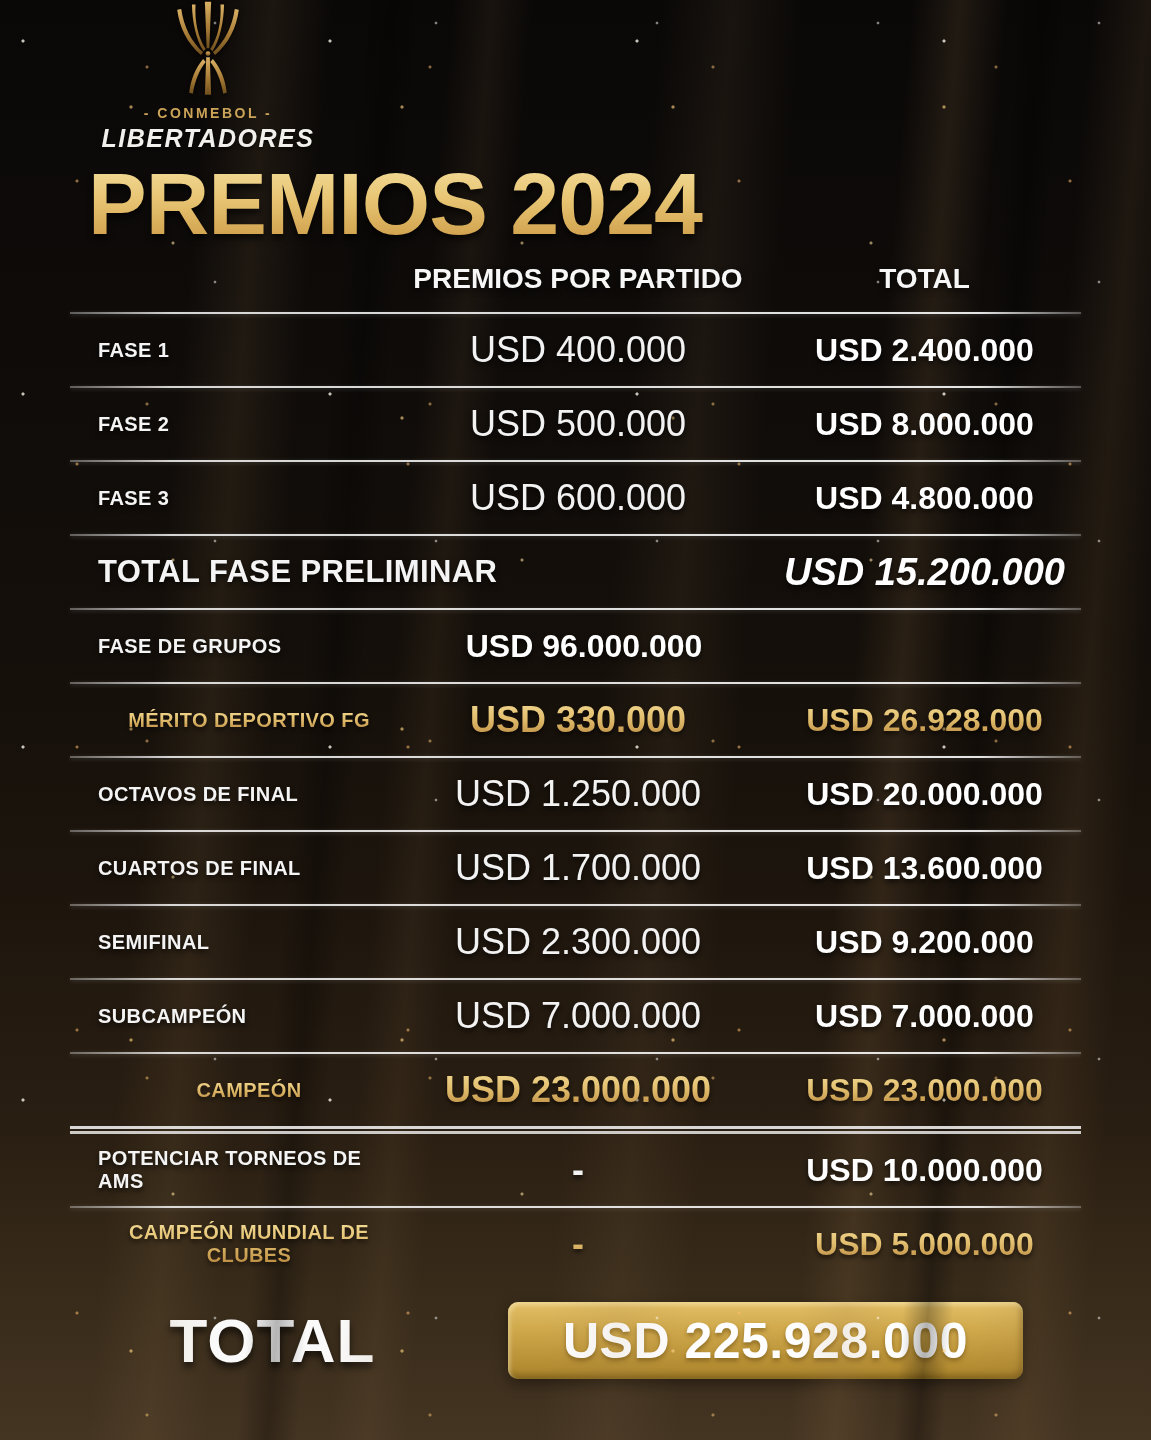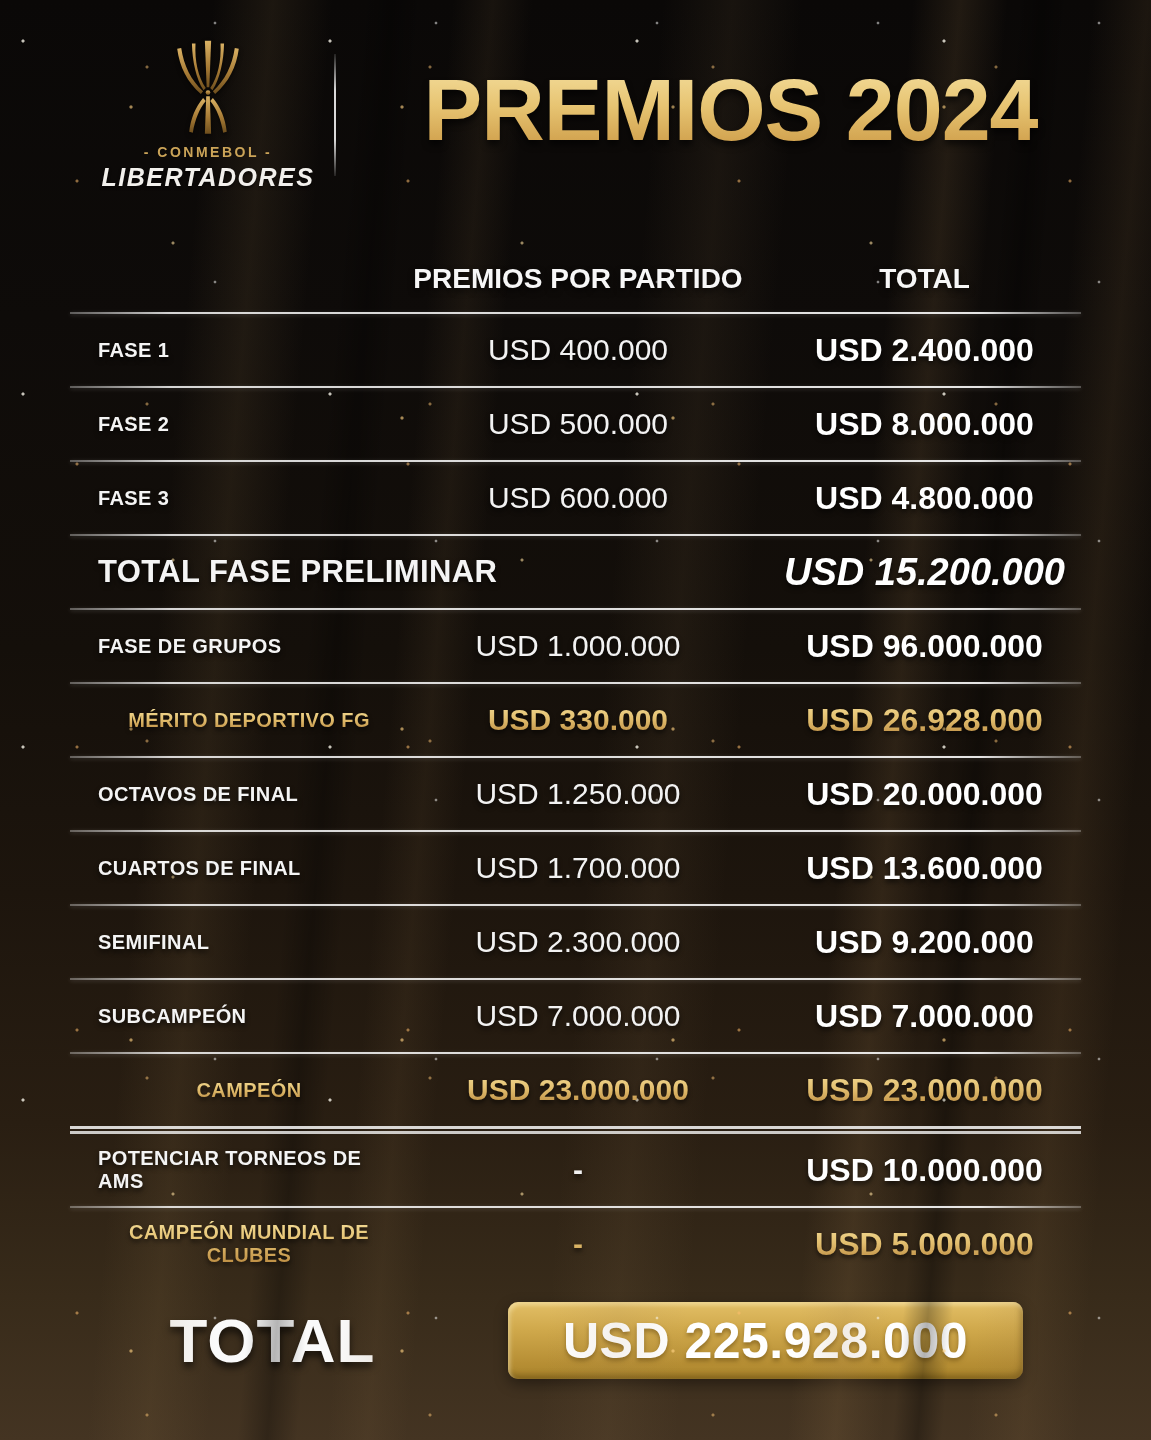--- a/index.html
+++ b/index.html
@@ -19,41 +19,41 @@
       radial-gradient(circle at 131px 107px, rgba(255,210,130,.7) 1px, transparent 2.2px),
       radial-gradient(circle at 215px 23px, rgba(255,255,255,.55) .8px, transparent 1.8px),
       radial-gradient(circle at 77px 181px, rgba(255,190,110,.6) 1px, transparent 2px),
       radial-gradient(circle at 255px 141px, rgba(255,255,255,.5) .8px, transparent 1.7px),
       radial-gradient(circle at 173px 243px, rgba(255,225,160,.65) 1px, transparent 2px),
       radial-gradient(circle at 41px 283px, rgba(255,255,255,.45) .8px, transparent 1.6px),
       radial-gradient(circle at 147px 67px, rgba(255,200,120,.55) 1px, transparent 2px);
     background-size:307px 353px,271px 311px,221px 259px,331px 283px,191px 227px,349px 317px,253px 199px,283px 337px;
   }
   
-  .header{position:relative;display:flex;align-items:center;height:230px;padding-left:88px;box-sizing:border-box;}
+  .header{position:relative;display:flex;align-items:flex-start;height:230px;padding-left:88px;box-sizing:border-box;flex-direction:column;}
   .logo{width:240px;display:flex;flex-direction:column;align-items:center;}
   .logo svg{width:98px;height:100px;filter:drop-shadow(0 2px 2px rgba(0,0,0,.6));}
   .logo-conmebol{margin-top:5px;color:#cba458;font-size:14px;font-weight:bold;letter-spacing:2.5px;}
   .logo-libertadores{color:#f2f0ec;font-size:25px;font-weight:bold;letter-spacing:1.5px;margin-top:3px;text-shadow:0 2px 3px rgba(0,0,0,.6);font-style:italic;}
   .vdiv{width:2px;height:122px;margin:0 6px;background:linear-gradient(180deg,rgba(255,255,255,.1),rgba(255,255,255,.85) 30%,rgba(255,255,255,.85) 70%,rgba(255,255,255,.1));}
   .title{
     flex:1;text-align:center;margin:0;padding:0 32px 10px 0;
     font-size:88px;font-weight:bold;letter-spacing:-1px;
     background:linear-gradient(180deg,#f6e2a4 0%,#e7c472 42%,#cf9f4b 78%,#b07e33 100%);
     -webkit-background-clip:text;background-clip:text;color:transparent;
     filter:drop-shadow(0 5px 3px rgba(0,0,0,.55));
   }
   
   .table{position:relative;margin:16px 70px;}
   .grid-row{display:grid;grid-template-columns:330px 356px 1fr;align-items:center;}
   .thead{height:66px;}
   .th{color:#f7f7f7;font-weight:bold;font-size:28px;text-align:center;text-shadow:0 3px 6px rgba(0,0,0,.65);}
   .row{height:72px;}
   .c1{padding-left:28px;color:#f4f4f4;font-weight:bold;font-size:20px;letter-spacing:.4px;text-shadow:0 3px 5px rgba(0,0,0,.65);}
-  .c2{text-align:center;color:#f2f2f2;font-size:30px;font-weight:normal;text-shadow:0 3px 5px rgba(0,0,0,.65);}
+  .c2{text-align:center;color:#f2f2f2;font-size:36px;font-weight:normal;text-shadow:0 3px 5px rgba(0,0,0,.65);}
   .c3{text-align:center;color:#ffffff;font-size:32px;font-weight:bold;padding-left:12px;text-shadow:0 3px 5px rgba(0,0,0,.65);}
   .row.summary .c1{font-size:31px;}
   .row.summary .c3{font-size:38px;font-style:italic;}
   .row.gold .c1,.row.gold .c2,.row.gold .c3{
     font-weight:bold;text-shadow:none;
     background:linear-gradient(180deg,#f3dc96 0%,#e3bf6f 45%,#c3954a 85%,#b08539 100%);
     -webkit-background-clip:text;background-clip:text;color:transparent;
     filter:drop-shadow(0 3px 2px rgba(0,0,0,.55));
     text-align:center;
   }
@@ -146,21 +146,20 @@
     <div class="divider"></div>
 
     <div class="grid-row row summary">
       <div class="c1" style="grid-column:1 / span 2;">TOTAL FASE PRELIMINAR</div>
       <div class="c3">USD 15.200.000</div>
     </div>
     <div class="divider"></div>
 
     <div class="grid-row row">
       <div class="c1">FASE DE GRUPOS</div>
-      <div class="c2">USD 1.000.000</div>
       <div class="c3">USD 96.000.000</div>
     </div>
     <div class="divider"></div>
 
     <div class="grid-row row gold">
       <div class="c1">MÉRITO DEPORTIVO FG</div>
       <div class="c2">USD 330.000</div>
       <div class="c3">USD 26.928.000</div>
     </div>
     <div class="divider"></div>

